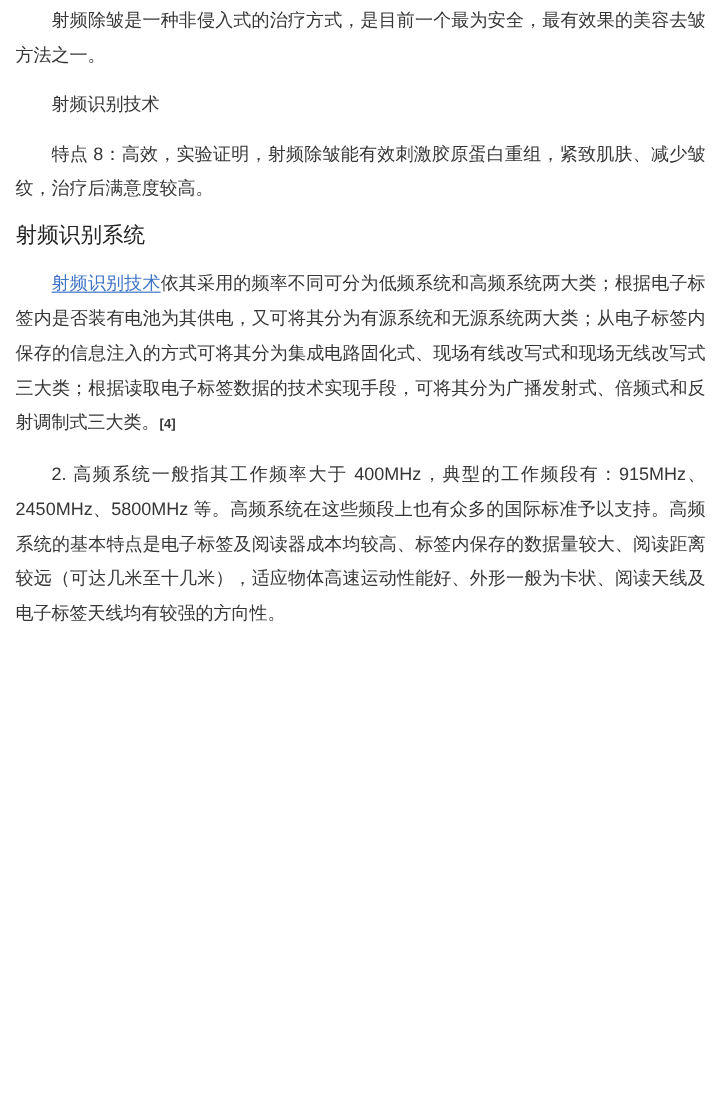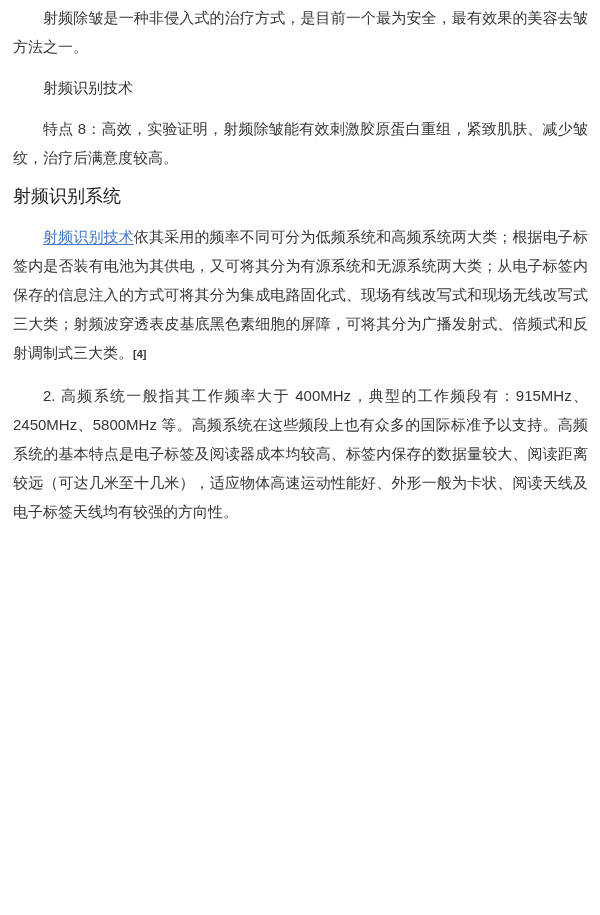--- a/index.html
+++ b/index.html
@@ -44,15 +44,15 @@
   }
 </style>
 </head>
 <body>
 
 <main class="doc">
     <p><span>射频除皱是一种非侵入式的治疗方式，是目前一个最为安全，最有效果的美容去皱方法之一。</span></p>
     <p><span>射频识别技术</span></p>
     <p><span>特点 8：高效，实验证明，射频除皱能有效刺激胶原蛋白重组，紧致肌肤、减少皱纹，治疗后满意度较高。</span></p>
     <h2><span>射频识别系统</span></h2>
-    <p><a class="link">射频识别技术</a><span>依其采用的频率不同可分为低频系统和高频系统两大类；根据电子标签内是否装有电池为其供电，又可将其分为有源系统和无源系统两大类；从电子标签内保存的信息注入的方式可将其分为集成电路固化式、现场有线改写式和现场无线改写式三大类；射频波穿透表皮基底黑色素细胞的屏障，可将其分为广播发射式、倍频式和反射调制式三大类。</span><span class="ref">[4]</span></p>
+    <p><a class="link">射频识别技术</a><span>依其采用的频率不同可分为低频系统和高频系统两大类；根据电子标签内是否装有电池为其供电，又可将其分为有源系统和无源系统两大类；从电子标签内保存的信息注入的方式可将其分为集成电路固化式、现场有线改写式和现场无线改写式三大类；根据读取电子标签数据的技术实现手段，可将其分为广播发射式、倍频式和反射调制式三大类。</span><span class="ref">[4]</span></p>
     <p><span>2. 高频系统一般指其工作频率大于 400MHz，典型的工作频段有：915MHz、2450MHz、5800MHz 等。高频系统在这些频段上也有众多的国际标准予以支持。高频系统的基本特点是电子标签及阅读器成本均较高、标签内保存的数据量较大、阅读距离较远（可达几米至十几米），适应物体高速运动性能好、外形一般为卡状、阅读天线及电子标签天线均有较强的方向性。</span></p>
   </main>
 
 </body></html>

